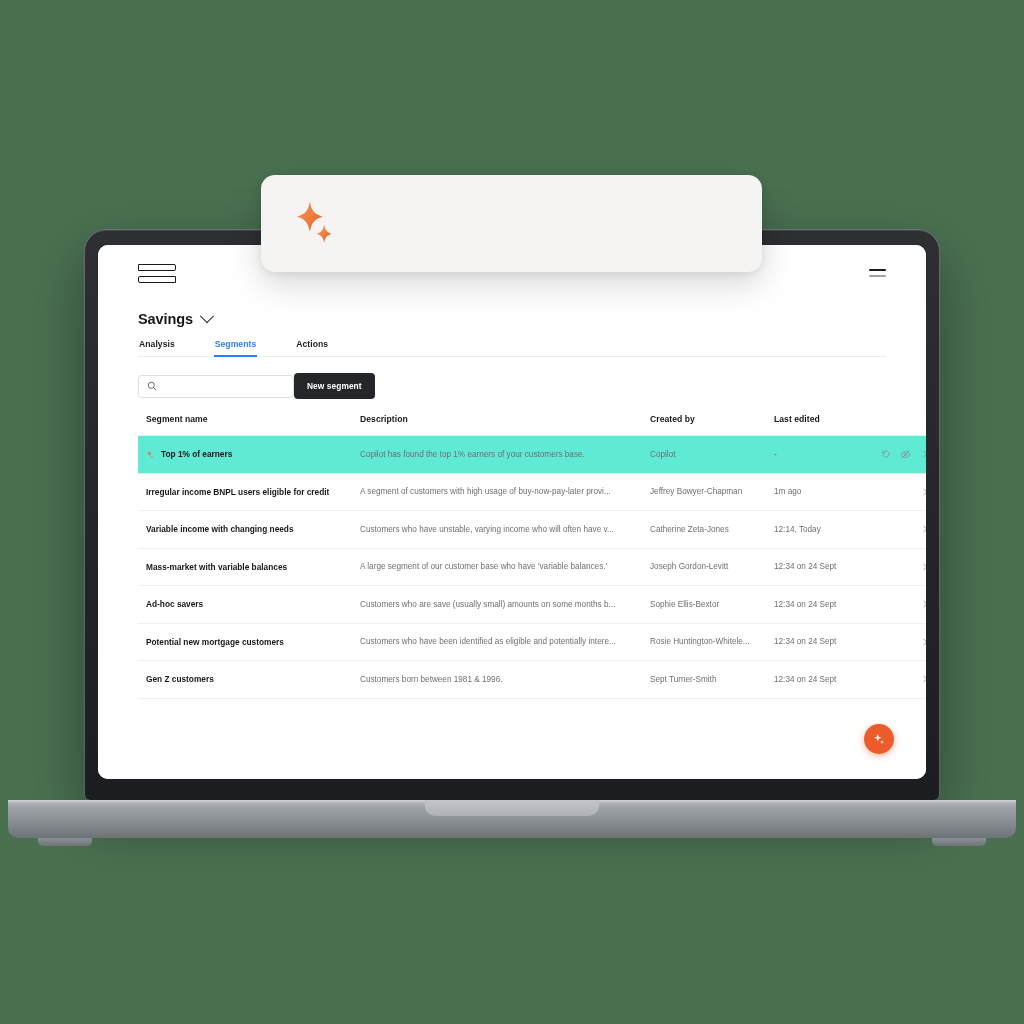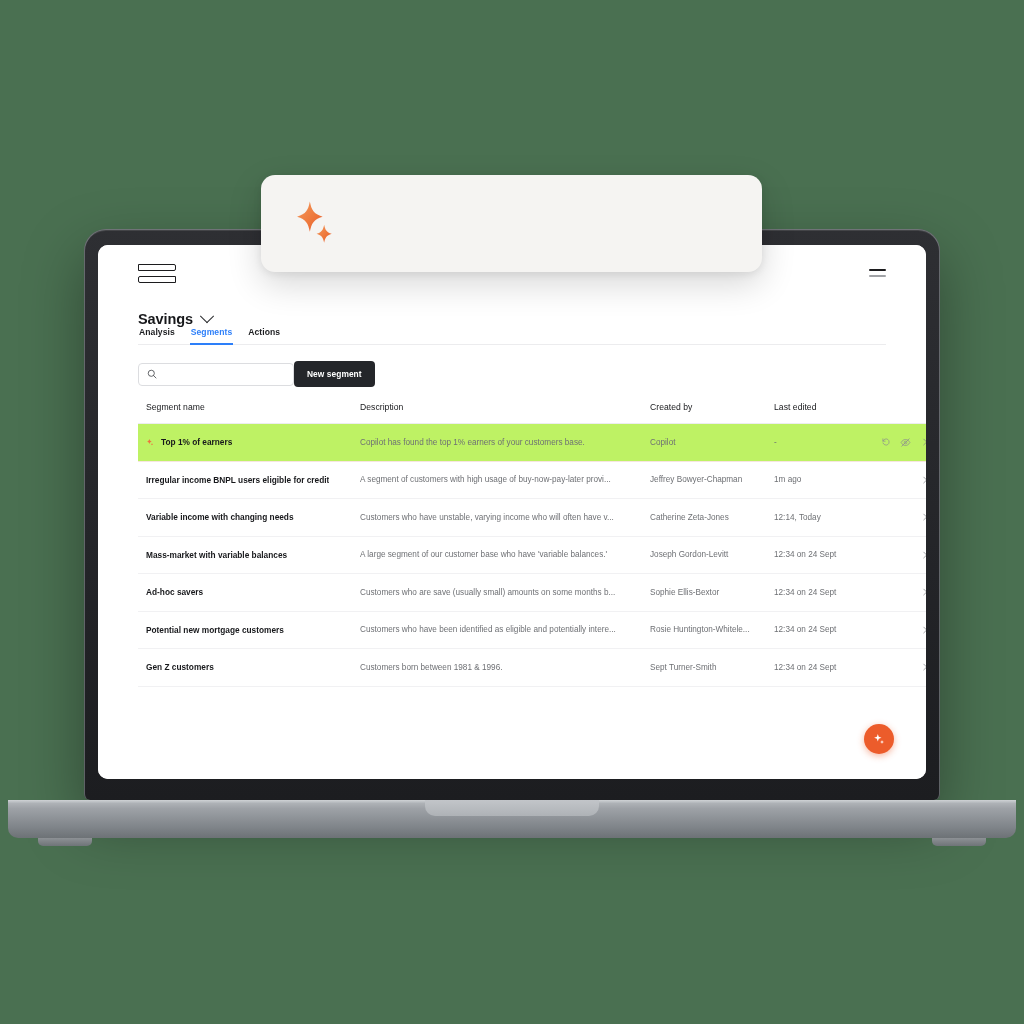--- a/index.html
+++ b/index.html
@@ -149,21 +149,22 @@
   .chevron-down {
     width: 10px; height: 10px;
     border-right: 1.6px solid #2a2b2e;
     border-bottom: 1.6px solid #2a2b2e;
     transform: rotate(45deg) translate(-2px,-2px);
     cursor: pointer;
   }
 
   .tabs {
     display: flex;
-    gap: 14px;
+    gap: 38px;
+    margin-top: 12px;
     border-bottom: 1px solid #ececee;
     padding-left: 0;
   }
   .tab {
     font-size: 8.6px;
     font-weight: bold;
     color: #1d1e21;
     padding: 0 1px 7px 1px;
     cursor: pointer;
     position: relative;
@@ -226,21 +227,21 @@
     margin-top: 15px;
   }
   table {
     width: 100%;
     border-collapse: collapse;
     table-layout: fixed;
   }
   th {
     text-align: left;
     font-size: 8.6px;
-    font-weight: normal;
+    font-weight: bold;
     color: #17181b;
     padding: 0 0 11px 0;
     border-bottom: 1px solid #ededef;
     letter-spacing: 0.04px;
   }
   th.c-name  { width: 222px; padding-left: 8px; }
   th.c-desc  { width: 290px; }
   th.c-by    { width: 124px; }
   th.c-edit  { width: 100px; }
   th.c-act   { width: 58px; }
@@ -258,21 +259,21 @@
   }
   td.c-name {
     color: #17181b;
     font-weight: bold;
     font-size: 8.3px;
     padding-left: 8px;
   }
   td.c-act { text-align: right; padding-right: 2px; }
 
   tr.row-highlight td {
-    background: #bef264;
+    background: #5eead4;
     border-bottom: 1px solid #f6e6e0;
   }
   tr.row-highlight td.c-name { color: #17181b; }
 
   .name-cell {
     display: flex;
     align-items: center;
     gap: 6px;
     overflow: hidden;
   }

